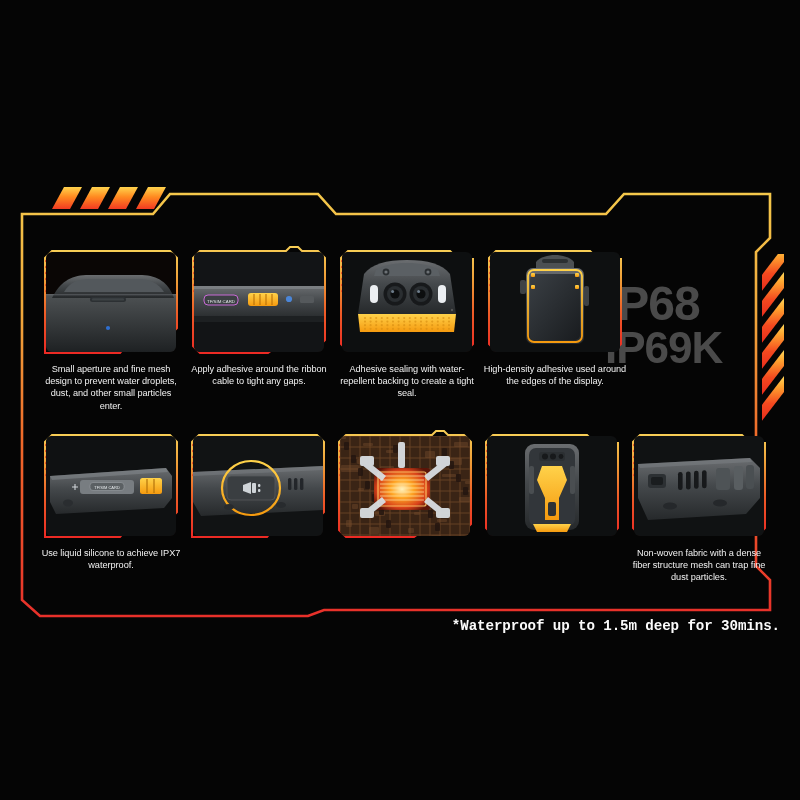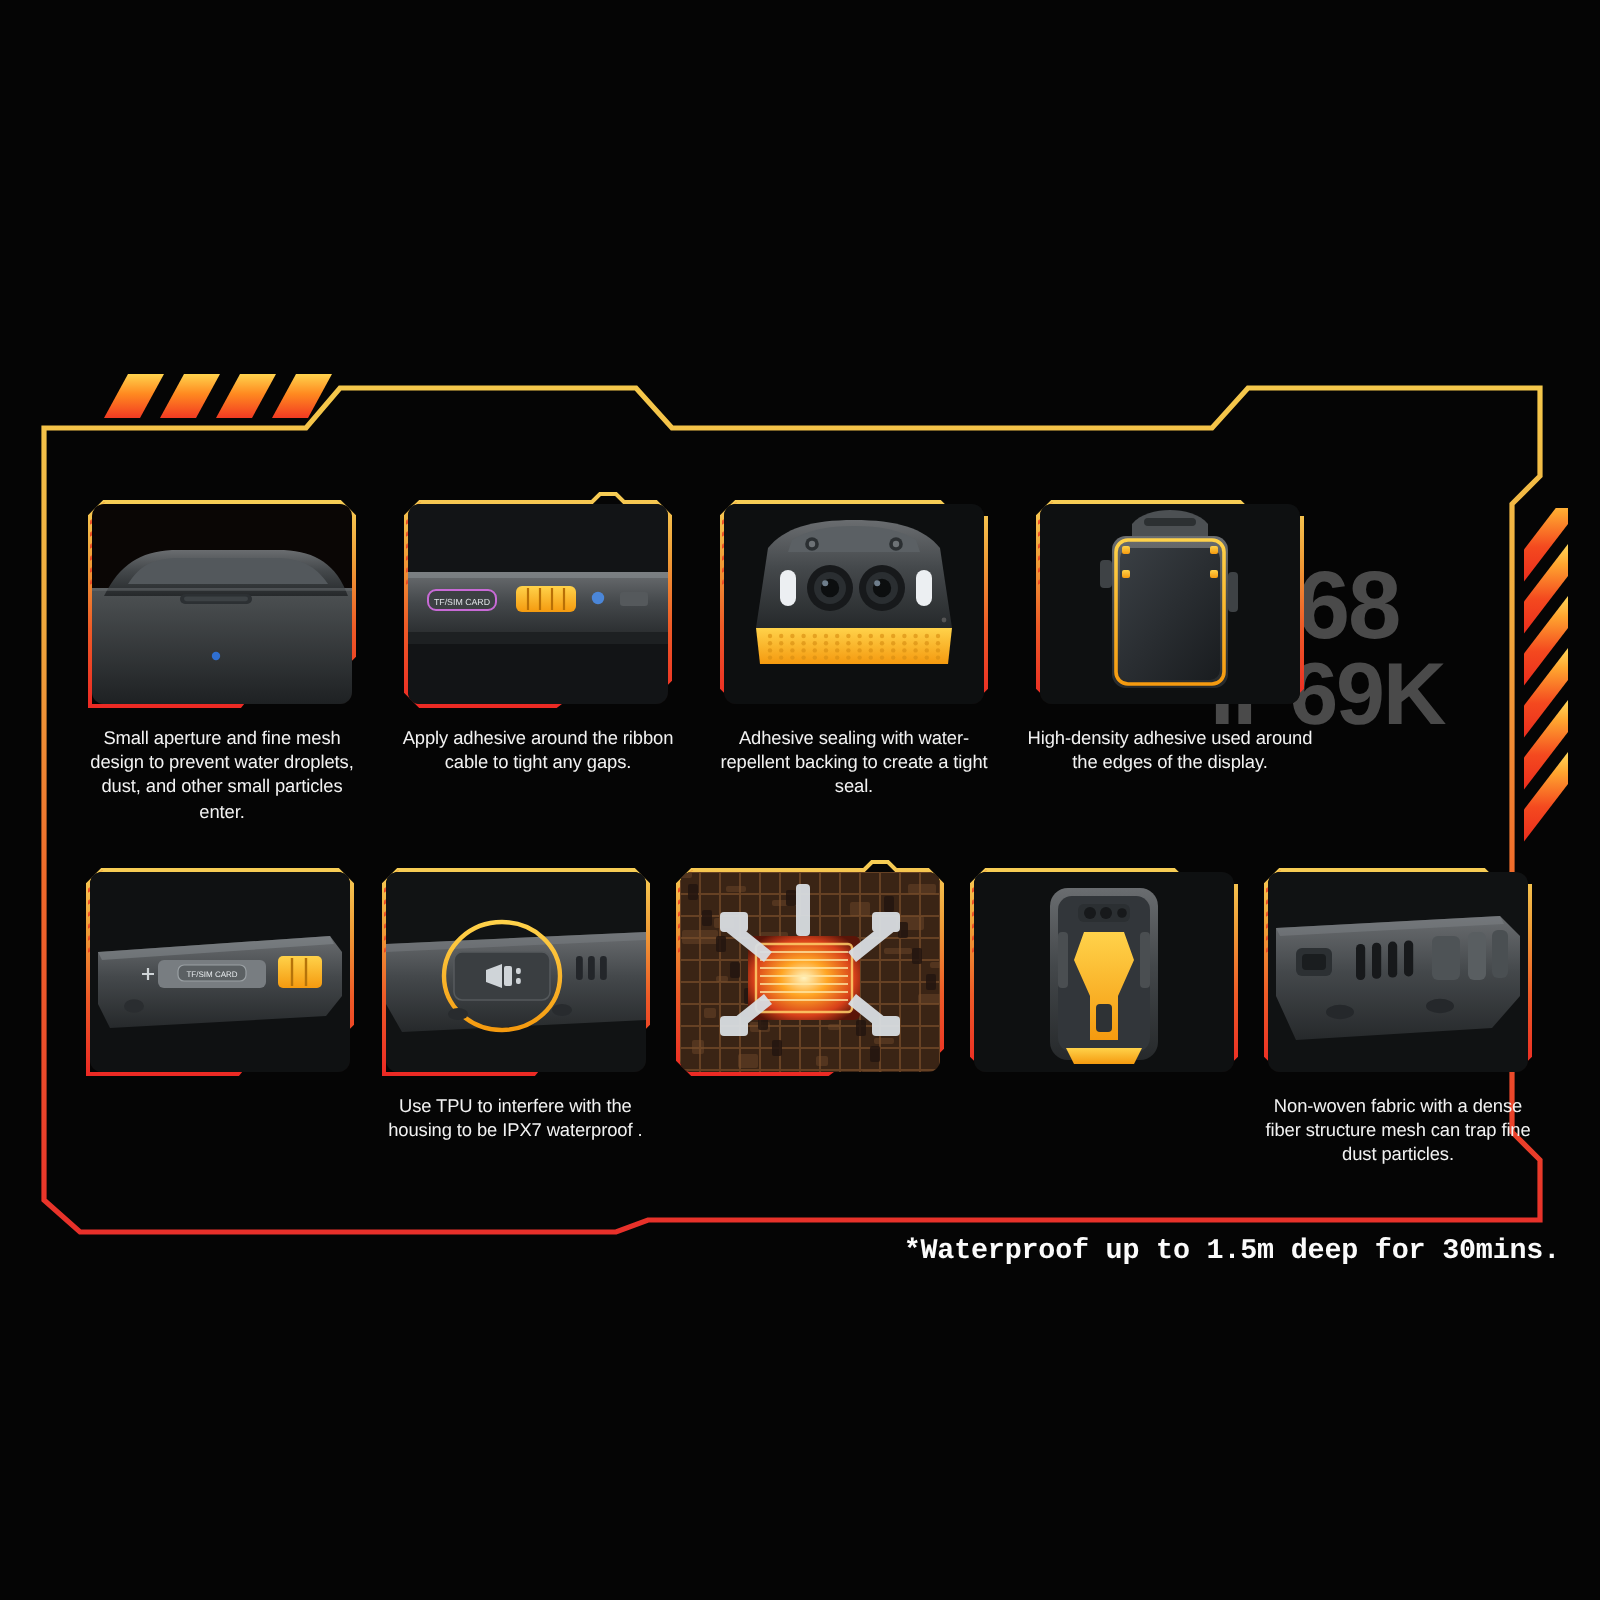--- a/index.html
+++ b/index.html
@@ -33,21 +33,21 @@
   }
   .ip-badge .l1, .ip-badge .l2{
     display:block; color:#4a4a4a; font-weight:700; letter-spacing:-1px;
     font-family:"Liberation Sans","DejaVu Sans",sans-serif;
   }
   .ip-badge .l1{ font-size:48px; }
   .ip-badge .l2{ font-size:44px; margin-top:2px; }
 
   
   .row{ position:absolute; display:flex; }
-  .row-1{ left:40px; top:248px; width:580px; gap:16px; }
+  .row-1{ left:40px; top:248px; width:580px; gap:6px; }
   .row-2{ left:40px; top:432px; width:730px; gap:6px; }
 
   .cell{ position:relative; display:flex; flex-direction:column; align-items:center; }
   .row-1 .cell{ width:142px; }
   .row-2 .cell{ width:142px; }
 
   
   .card{
     position:relative; width:138px; height:108px;
   }
@@ -604,20 +604,21 @@
               </g>
       <rect x="94" y="42" width="22" height="16" rx="2.5" fill="url(#g-amber-phone-sim-tray-silicone)"></rect>
       <g stroke="#b5730a" stroke-width="1.2">
                 <line x1="101" y1="43" x2="101" y2="57"></line>
                 <line x1="108" y1="43" x2="108" y2="57"></line>
               </g>
       <ellipse cx="22" cy="67" rx="5" ry="3.4" fill="#2a2d30"></ellipse>
             </svg>
           </div>
         </div>
+        <div class="cap">Use liquid silicone to achieve IPX7 waterproof.</div>
       </div>
       <div class="cell">
         <div class="card">
           <svg viewBox="0 0 138 108" preserveAspectRatio="none" class="brd" aria-hidden="true">
     <defs>
       <linearGradient id="cb-row2-1" x1="0" y1="0" x2="0" y2="1">
         <stop offset="0%" stop-color="#f7cd55"></stop>
                 <stop offset="30%" stop-color="#ef9c36"></stop>
         <stop offset="62%" stop-color="#ef5b27"></stop>
                 <stop offset="100%" stop-color="#ec2a24"></stop>
@@ -682,21 +683,20 @@
       <g fill="#23262a">
                 <rect x="95" y="42" width="3.4" height="12" rx="1.6"></rect>
         <rect x="101" y="42" width="3.4" height="12" rx="1.6"></rect>
                 <rect x="107" y="42" width="3.4" height="12" rx="1.6"></rect>
               </g>
       <ellipse cx="36" cy="71" rx="5" ry="3" fill="#282b2e"></ellipse>
               <ellipse cx="88" cy="69" rx="5" ry="3" fill="#282b2e"></ellipse>
             </svg>
           </div>
         </div>
-        <div class="cap">Use TPU to interfere with the housing to be IPX7 waterproof .</div>
       </div>
       <div class="cell">
         <div class="card">
           <svg viewBox="0 0 138 108" preserveAspectRatio="none" class="brd" aria-hidden="true">
     <defs>
       <linearGradient id="cb-row2-2" x1="0" y1="0" x2="0" y2="1">
         <stop offset="0%" stop-color="#f7cd55"></stop>
                 <stop offset="30%" stop-color="#ef9c36"></stop>
         <stop offset="62%" stop-color="#ef5b27"></stop>
                 <stop offset="100%" stop-color="#ec2a24"></stop>

